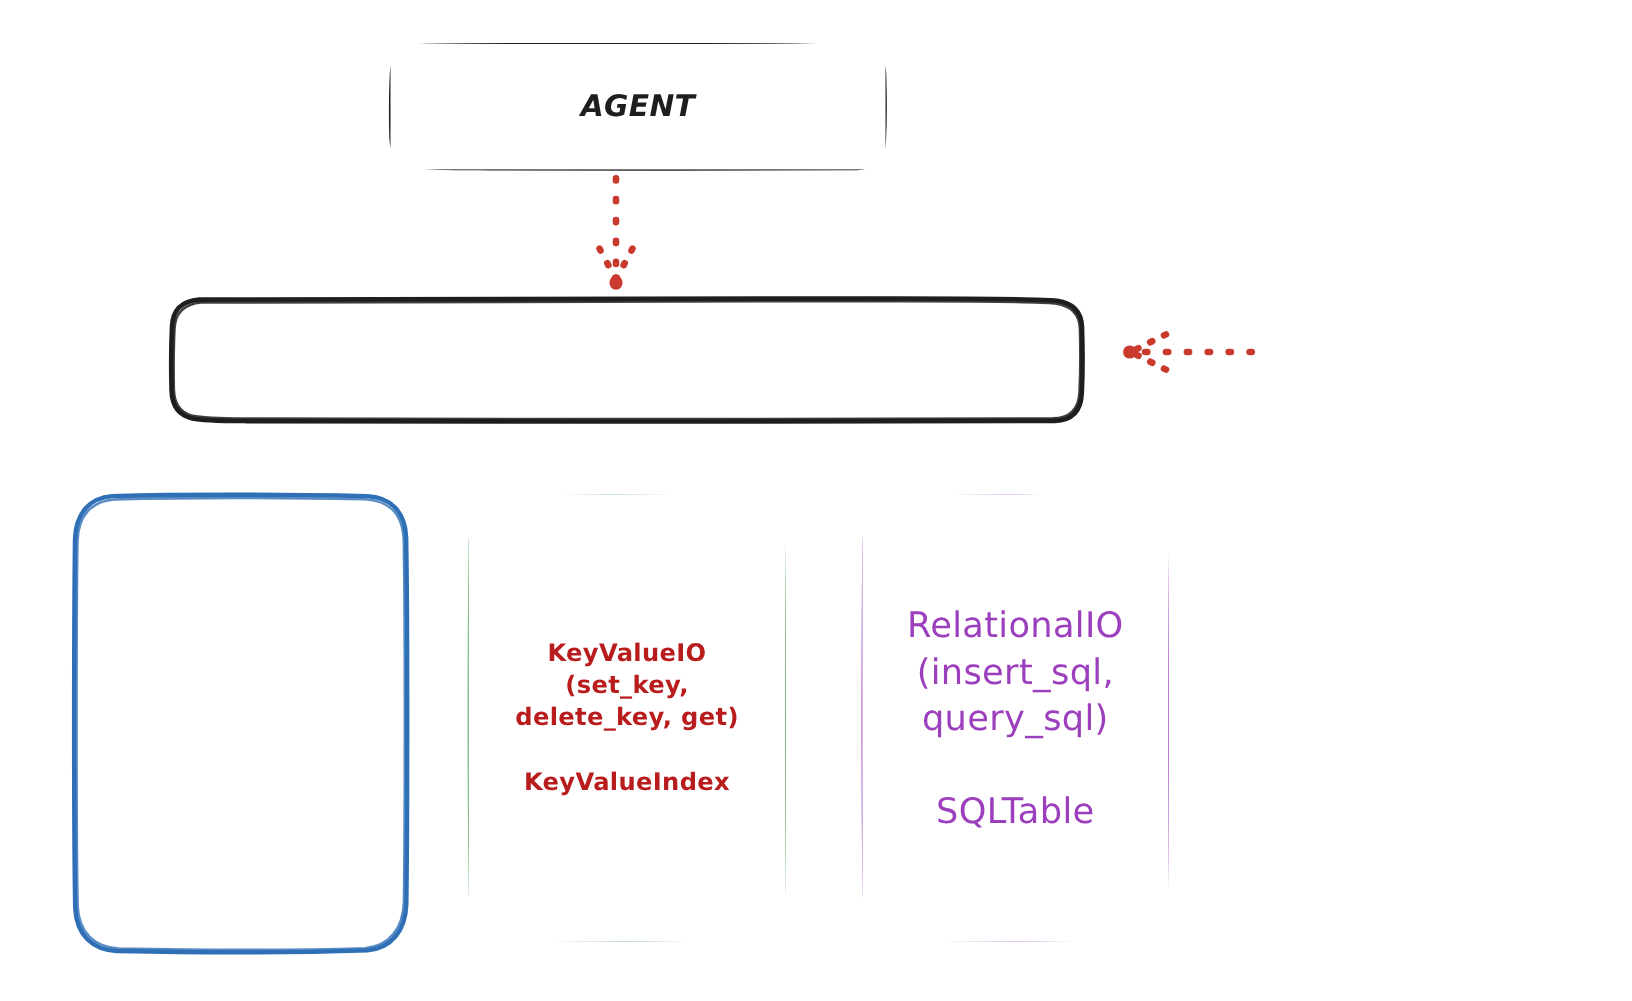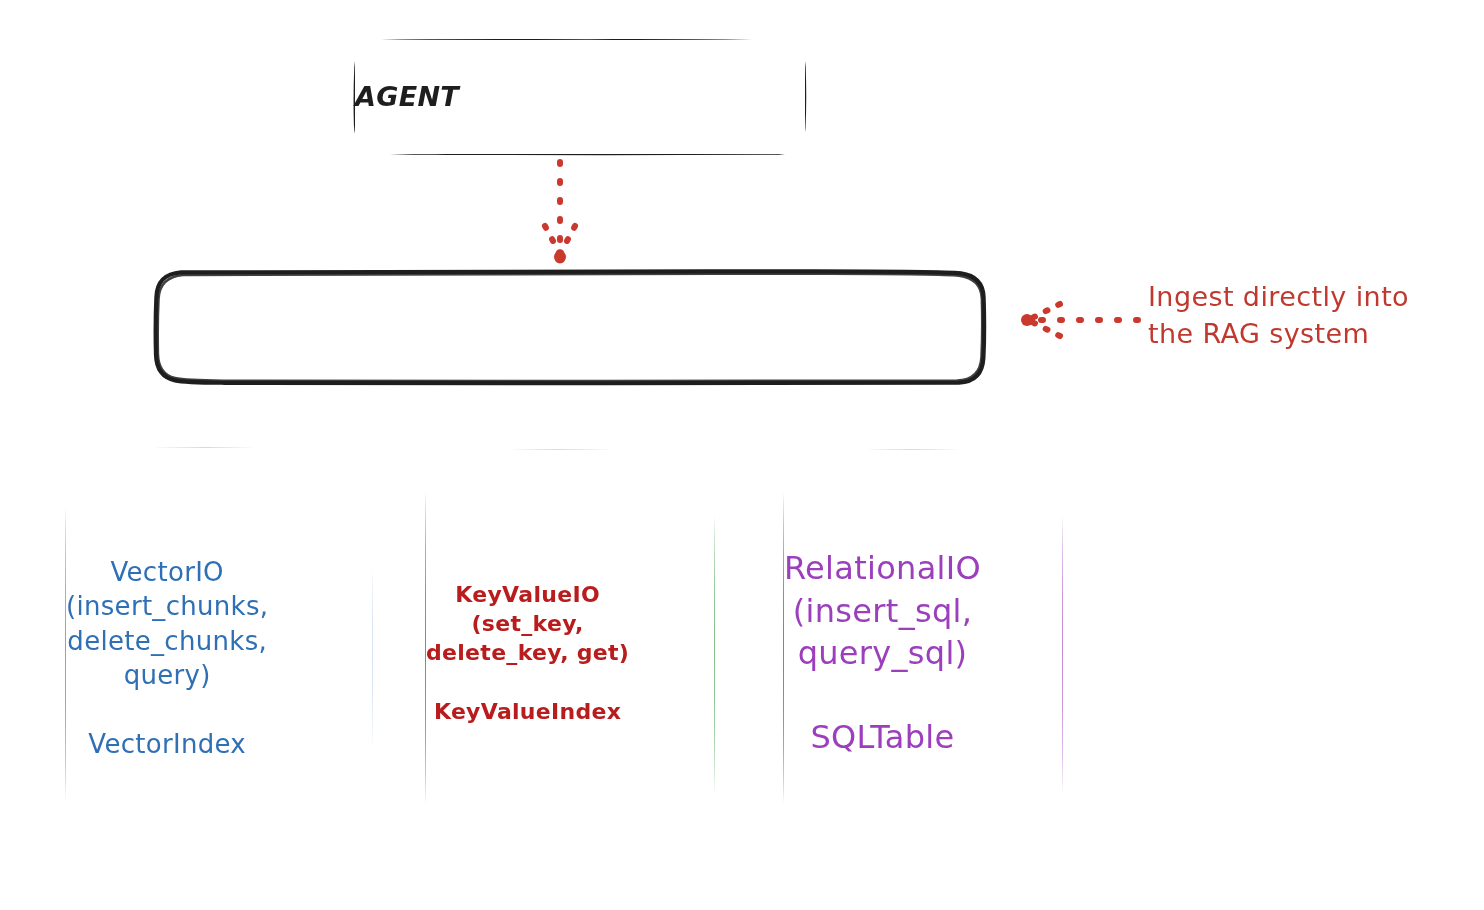--- a/index.html
+++ b/index.html
@@ -15,21 +15,21 @@
     width: 1484px;
     height: 910px;
     background: #ffffff;
     overflow: hidden;
   }
   .node {
     position: absolute;
     box-sizing: border-box;
     display: flex;
     align-items: center;
-    justify-content: flex-start;
+    justify-content: center;
     text-align: center;
     background: #ffffff;
   }
   .node .label {
     white-space: pre-line;
     line-height: 1.32;
     letter-spacing: 0.3px;
   }
 
   
@@ -156,43 +156,33 @@
   </div>
 
   <div id="ingest-arrow">
     <svg width="125" height="50" viewBox="0 0 125 50" class="redstroke" aria-hidden="true">
       <path d="M120 25 L18 25" stroke="#c9392e" stroke-width="6" stroke-dasharray="2 17"></path>
       <path d="M42 9 L12 24" stroke="#c9392e" stroke-width="6" stroke-dasharray="2 12"></path>
       <path d="M42 41 L12 26" stroke="#c9392e" stroke-width="6" stroke-dasharray="2 12"></path>
       <ellipse class="reddot" cx="9" cy="25" rx="6" ry="6"></ellipse>
     </svg>
   </div>
-  <div id="ingest-note">Ingest directly into
-the RAG system</div>
 
   <div class="sketchbox" id="vector-box">
     <svg width="306" height="420" viewBox="0 0 306 420" aria-hidden="true">
       <path d="M36 3 C110 1 200 1.8 268 3 C288 4 302 16 303.2 40
                C304.6 110 304.4 300 303.4 374 C302.6 398 290 414 268 416
                C198 418.4 108 418 40 416.6 C18 415.4 3.6 402 2.4 378
                C1 306 1.2 116 2.2 42 C3 18 16 4.4 36 3 Z" stroke="#2f6fb5" stroke-width="4"></path>
       <path d="M38 6 C112 4 202 4.6 266 5.8 C286 6.8 299.6 18 301 42
                C302.4 112 302.2 298 301.2 372 C300.4 396 288 412 266 414
                C198 416 110 415.6 42 414.2 C20 413 5.8 400 4.6 376
                C3.2 304 3.4 118 4.4 44 C5.2 20 18 7.4 38 6 Z" stroke="#2f6fb5" stroke-width="2.3" opacity="0.8"></path>
     </svg>
   </div>
-  <div class="node" id="vector-label">
-    <span class="label">VectorIO
-(insert_chunks,
-delete_chunks,
-query)
-
-VectorIndex</span>
-  </div>
 
   <div class="sketchbox" id="keyvalue-box">
     <svg width="288" height="406" viewBox="0 0 288 406" aria-hidden="true">
       <path d="M36 3 C104 1 188 1.8 252 3 C272 4 284.4 16 285.6 40
                C287 106 286.8 290 285.8 362 C285 386 272 400.6 250 402.4
                C184 404.6 100 404.2 36 402.8 C16 401.6 3.4 388 2.2 364
                C0.8 296 1 112 2 42 C2.8 18 16 4.4 36 3 Z" stroke="#35953f" stroke-width="4"></path>
       <path d="M38 6 C106 4 188 4.6 250 5.8 C270 6.8 282 18 283.4 42
                C284.8 108 284.6 288 283.6 360 C282.8 384 270 398.6 248 400.4
                C184 402.4 102 402 38 400.6 C18 399.4 5.6 386 4.4 362

